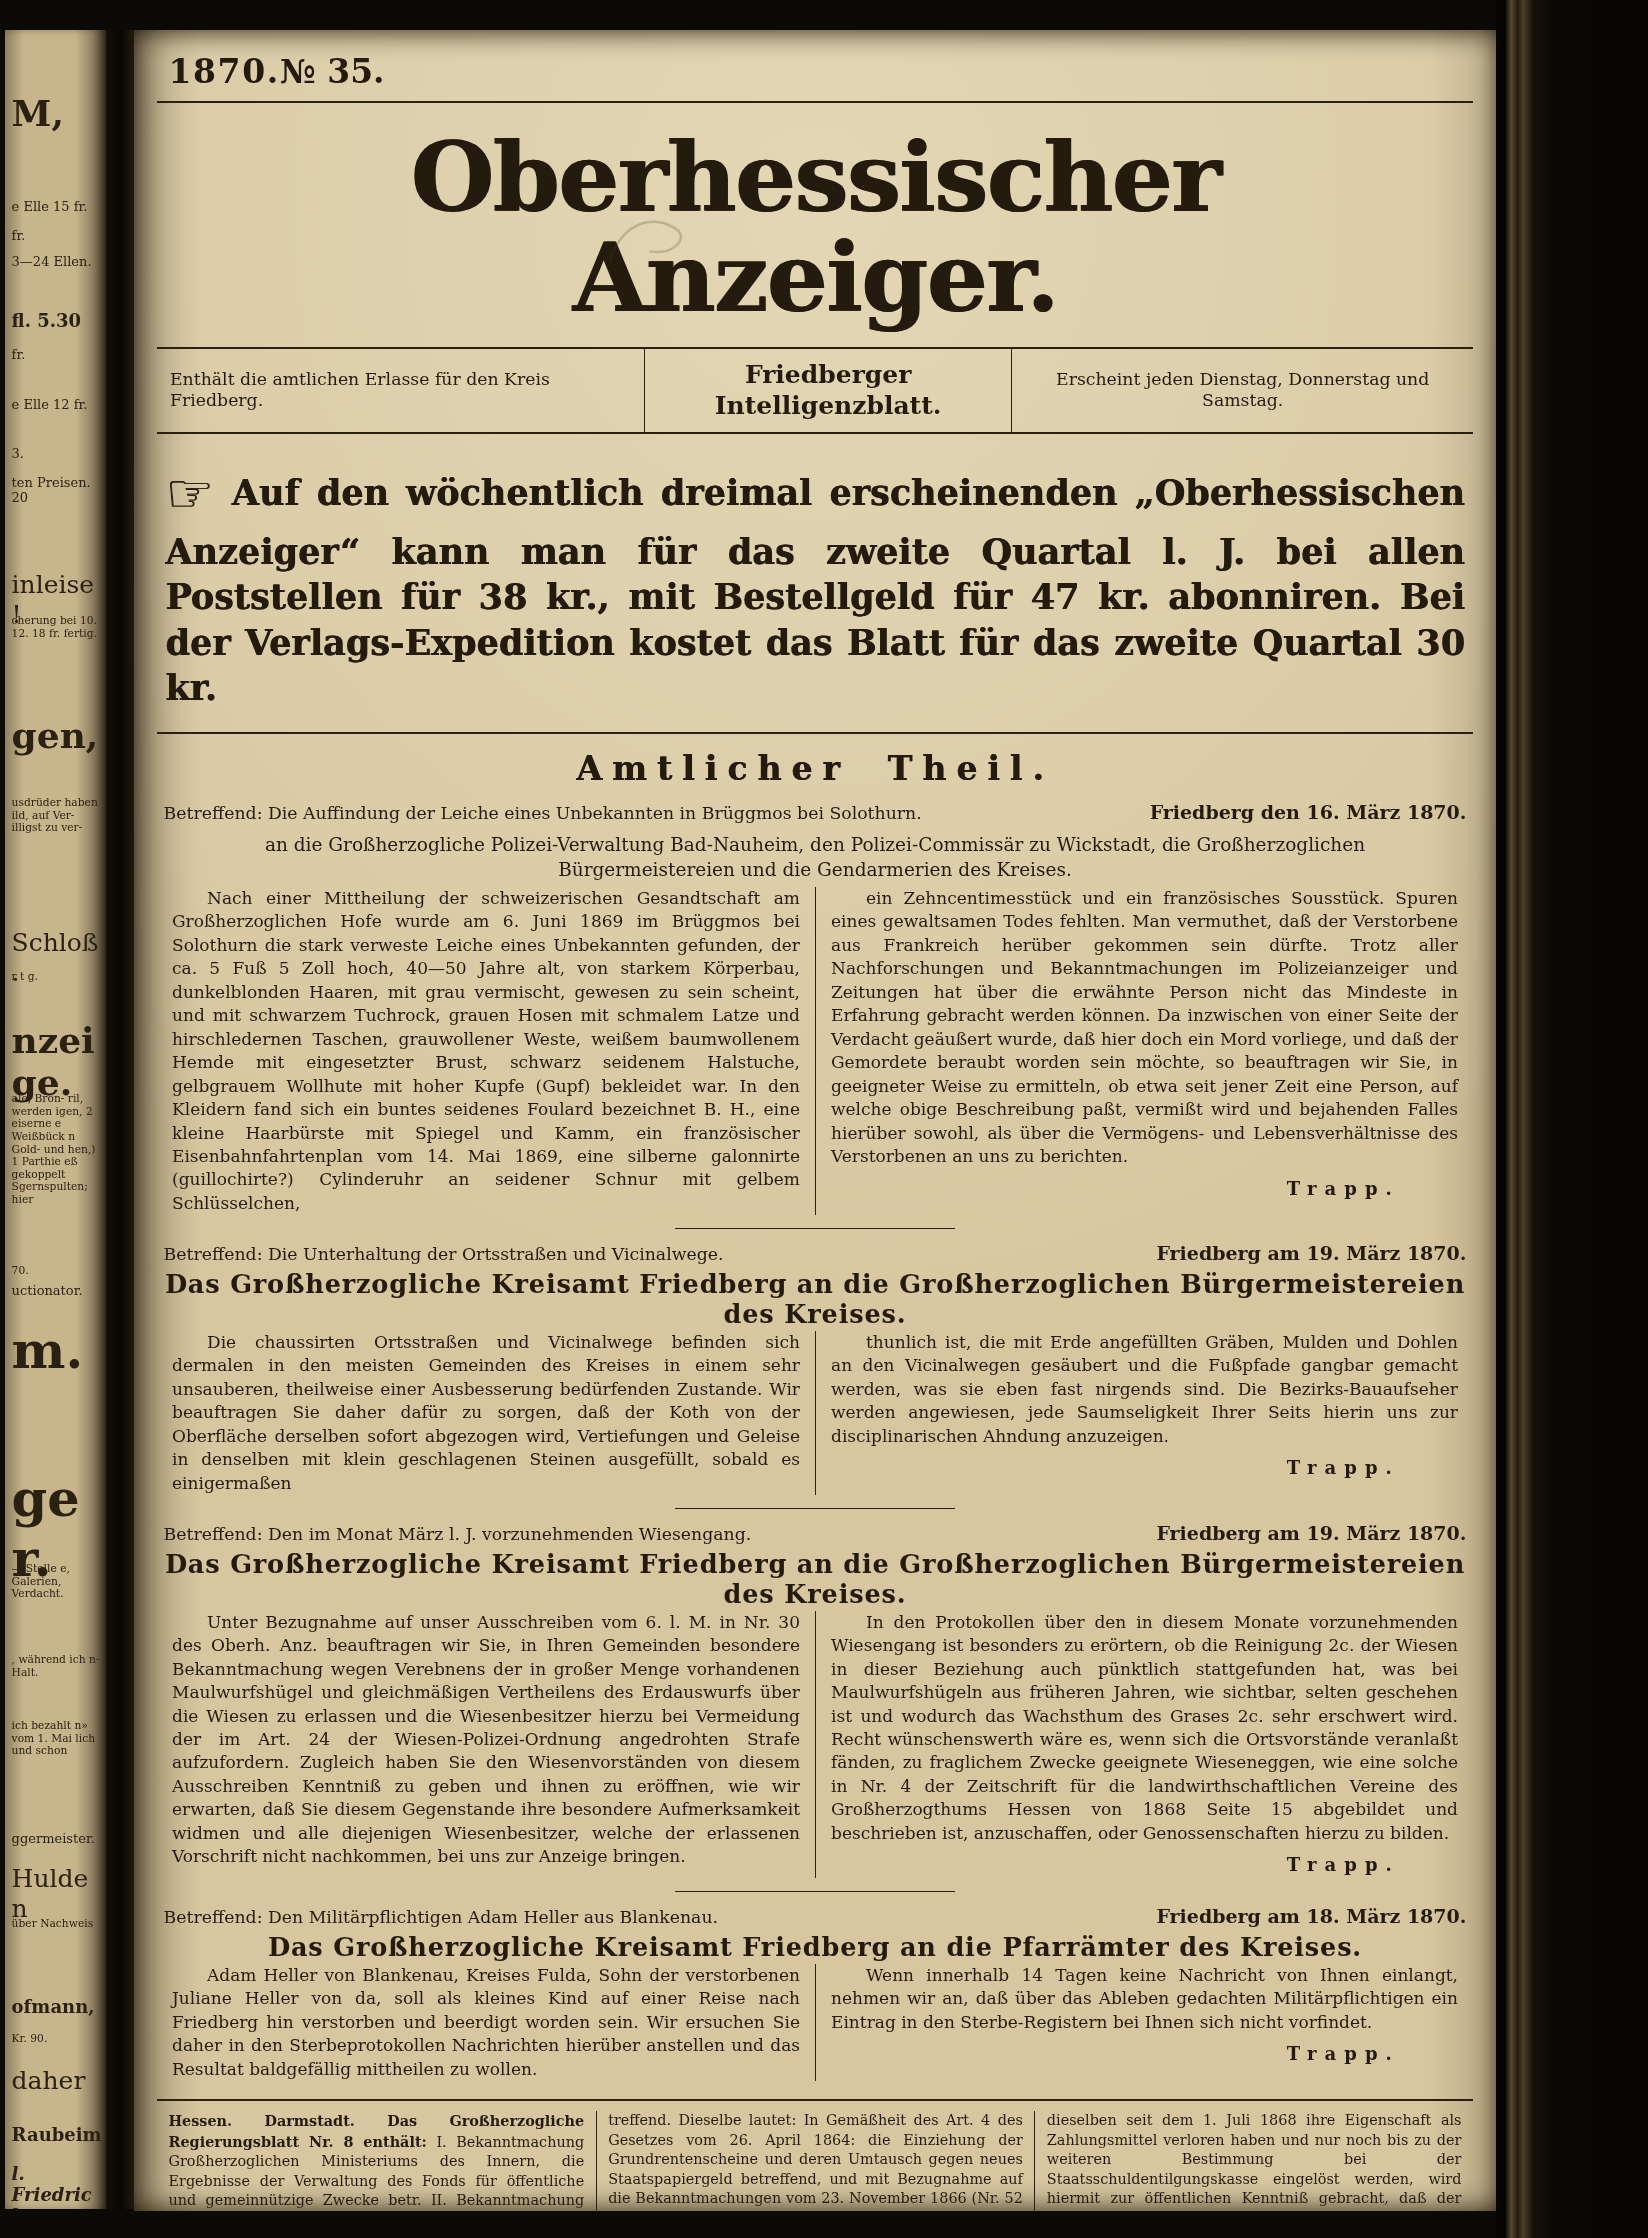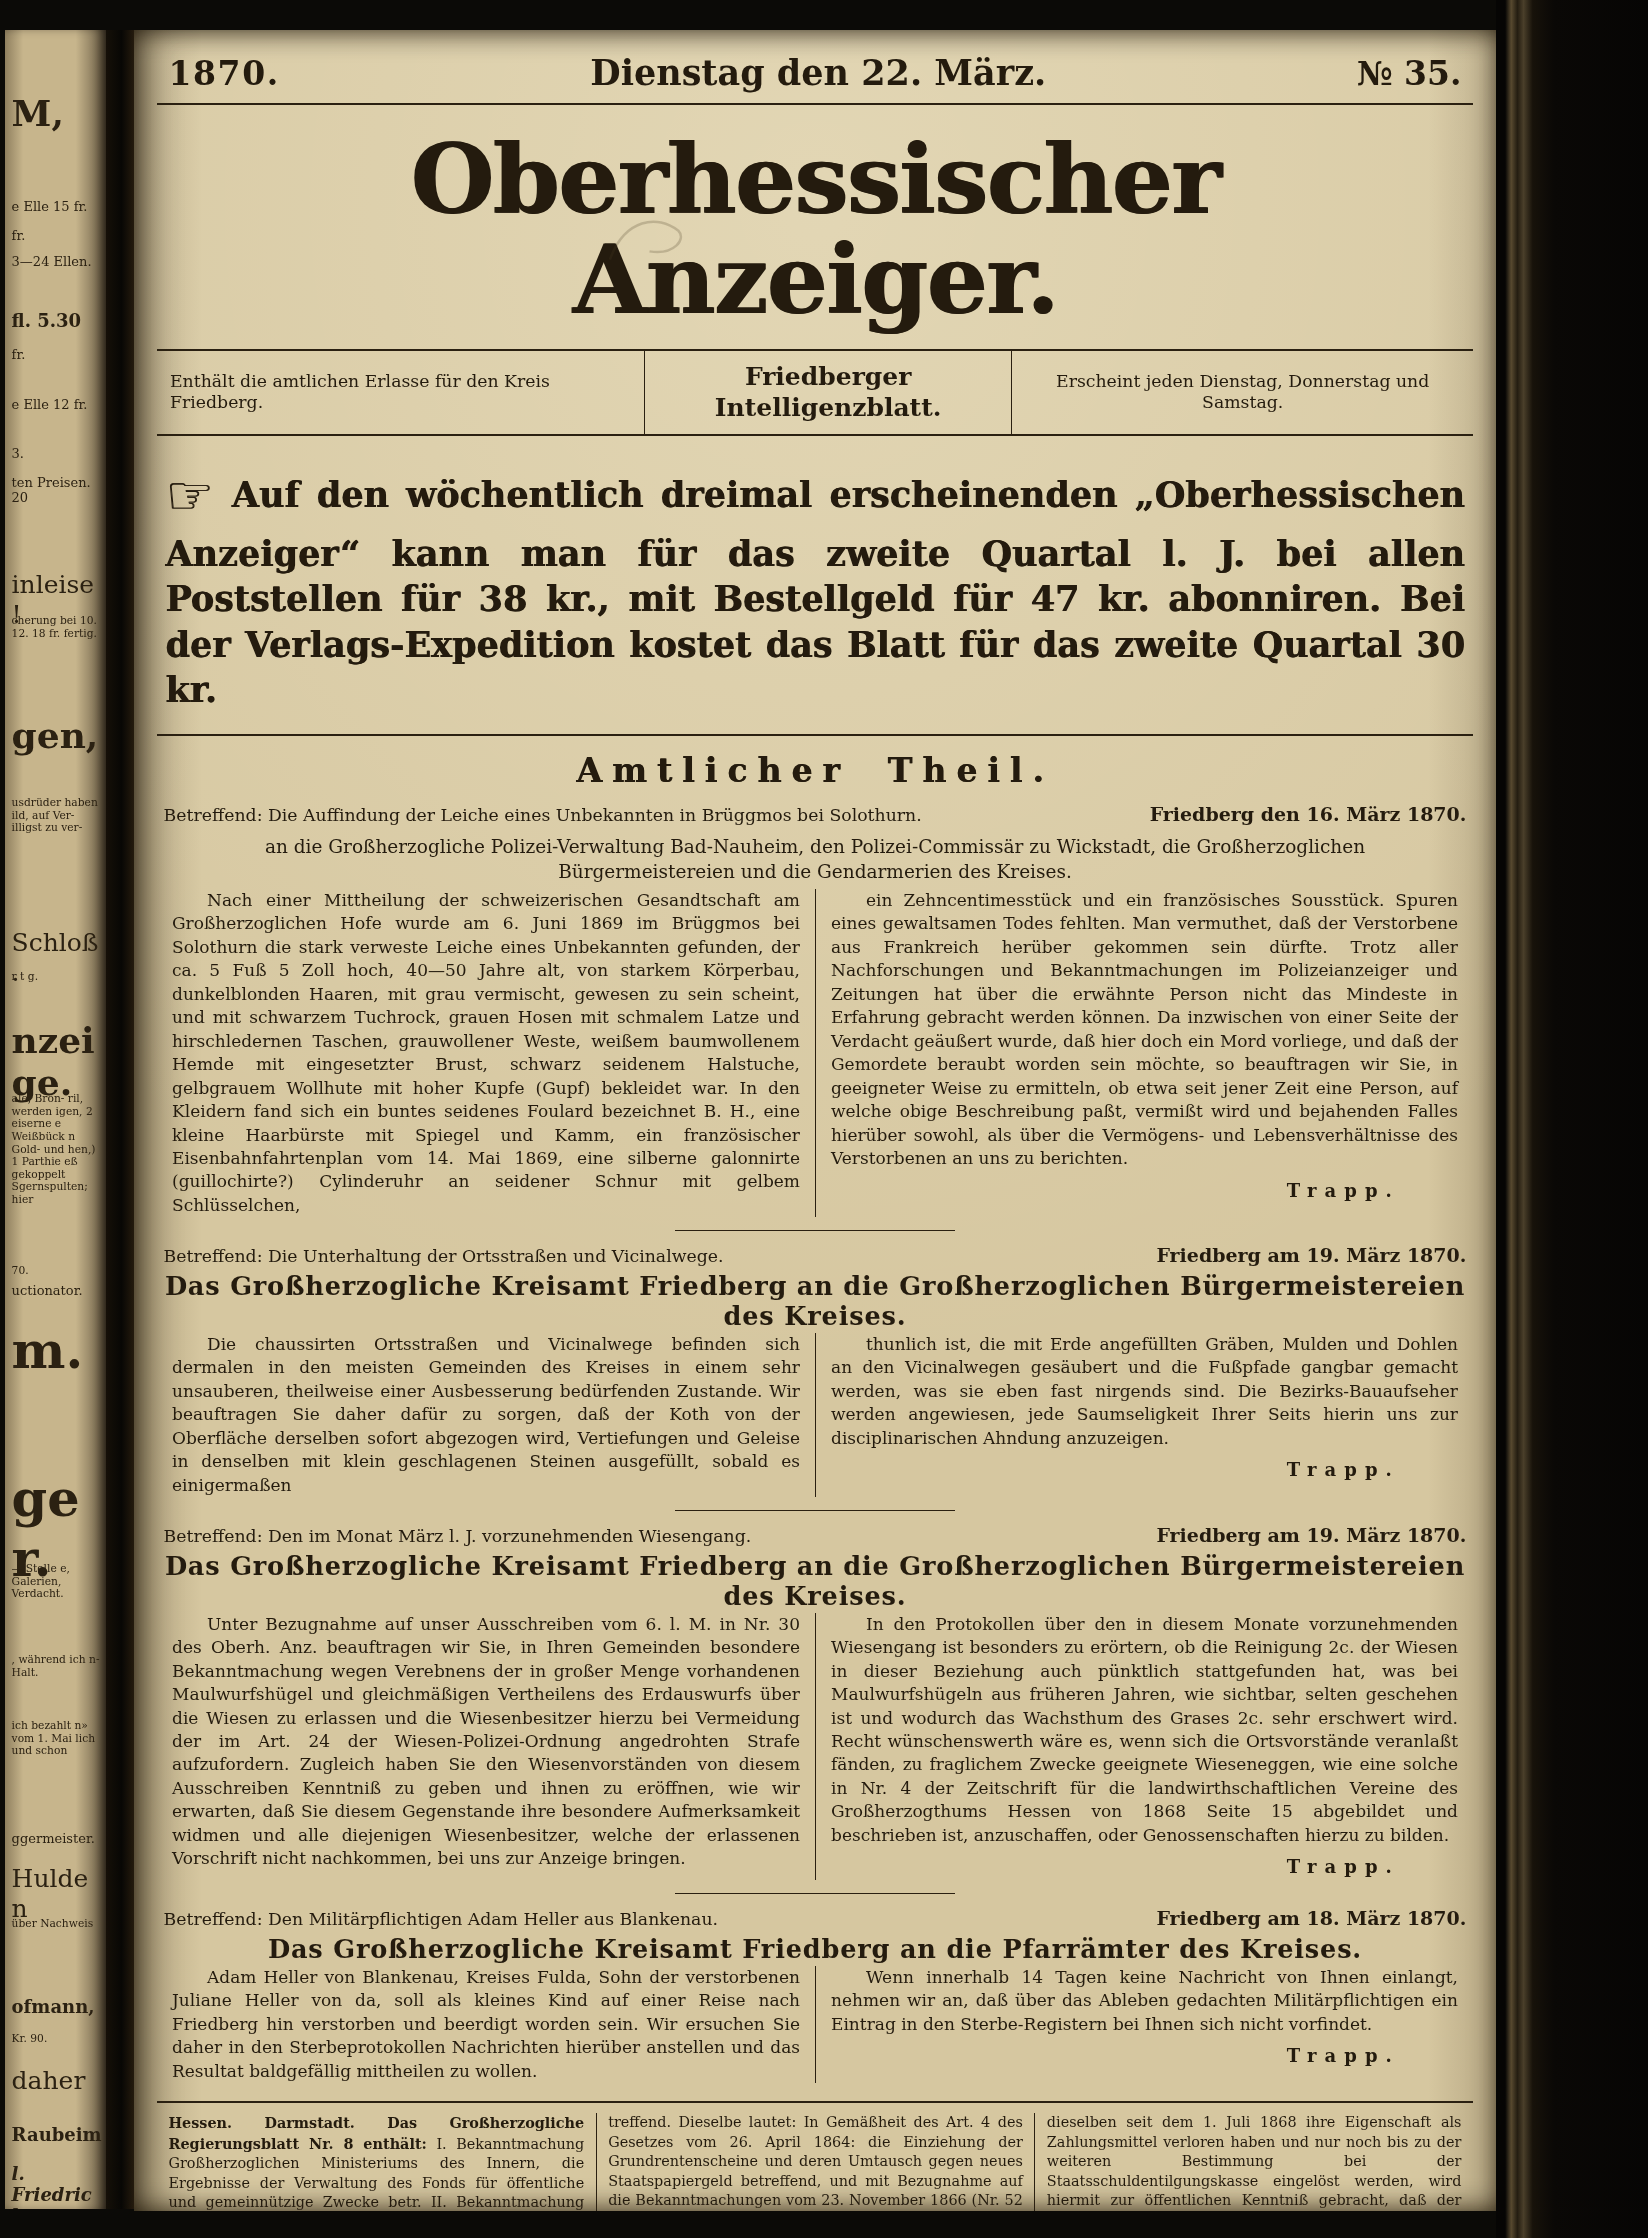--- a/index.html
+++ b/index.html
@@ -161,21 +161,20 @@
     <div class="frag fm" style="top:2094px">Raubeim</div>
     <div class="frag fscript" style="top:2133px">l. Friedrich</div>
   </div>
 
   <div class="gutter"></div>
 
   <div class="page">
 
     <header class="topline">
       <span class="year">1870.</span>
-      <span class="date-center">Dienstag den 22. März.</span>
       <span class="issue">№ 35.</span>
     </header>
 
     <div class="masthead">Oberhessischer Anzeiger.</div>
 
     <div class="subtitle-row">
       <div class="sub-cell sub-left">Enthält die amtlichen Erlasse für den Kreis Friedberg.</div>
       <div class="sub-cell sub-center">Friedberger Intelligenzblatt.</div>
       <div class="sub-cell sub-right">Erscheint jeden Dienstag, Donnerstag und Samstag.</div>
     </div>

